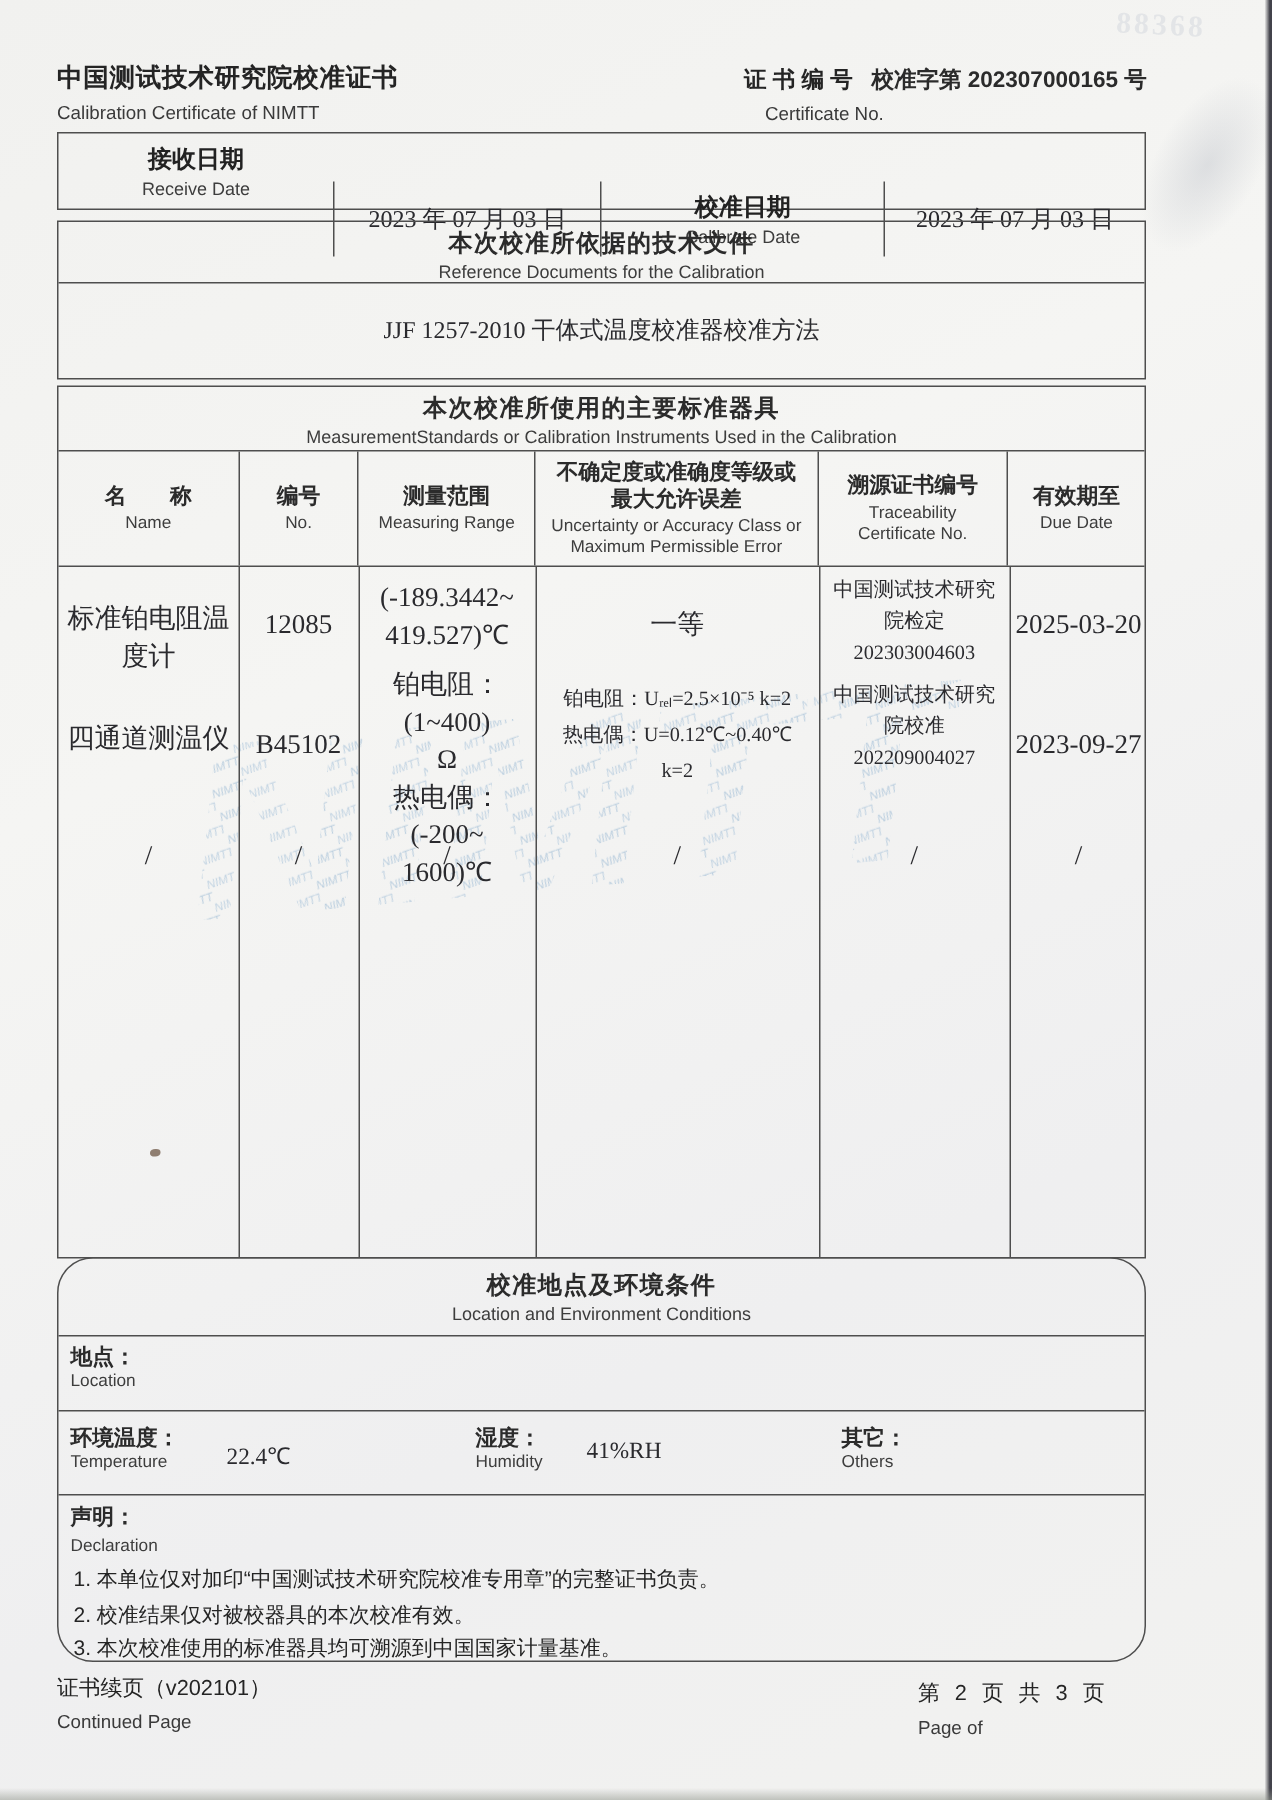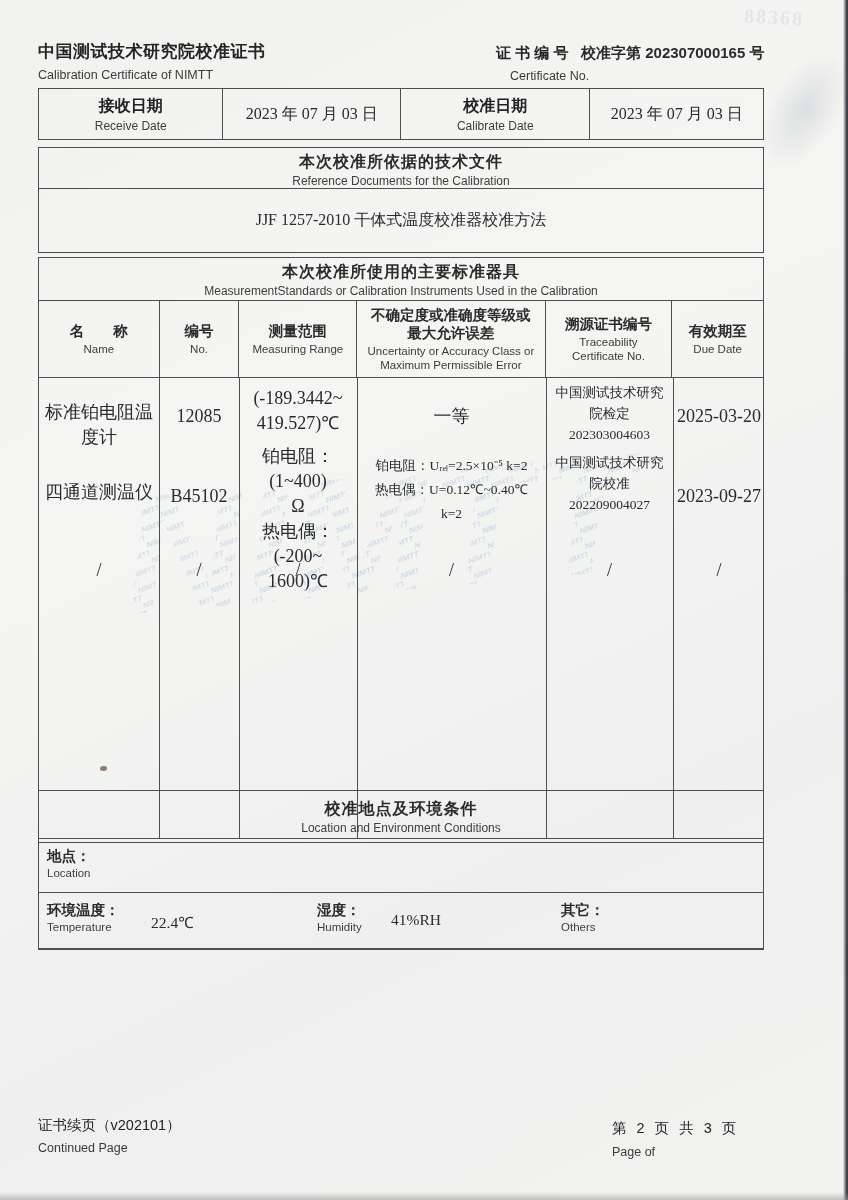--- a/index.html
+++ b/index.html
@@ -36,21 +36,21 @@
   .hdr-cert .val { font-weight:600; font-family:Liberation Sans, sans-serif; }
   .hdr-cert-en { position:absolute; left:510px; top:69px; font-size:12.5px; color:#3a3a3a; }
 
   
   .grp { position:absolute; left:38px; width:726px; border:1.4px solid #4e4e4e; }
   .row-line { border-bottom:1px solid #4e4e4e; }
 
   
   .date-table { top:88px; height:52px; display:flex; }
   .date-table .cell { height:100%; display:flex; flex-direction:column; justify-content:center; align-items:center; }
-  .date-table .cell + .cell { border-left:1px solid #4e4e4e; }
+  .date-table .cell + .cell { border-left:1px solid #4e4e4e;margin-top:32px; }
   .lbl-zh { font-size:16px; font-weight:600; color:#222; }
   .lbl-en { font-size:12px; color:#3d3d3d; margin-top:2px; }
   .date-val { font-size:16px; }
 
   
   .banner { text-align:center; padding-top:4px; }
   .banner .b-zh { font-size:16px; font-weight:600; letter-spacing:1px; }
   .banner .b-en { font-size:12px; color:#3d3d3d; margin-top:1px; }
 
   .grp-ref { top:147px; }
@@ -65,21 +65,21 @@
   .hc .h-en { font-size:11.5px; color:#3d3d3d; line-height:14px; margin-top:2px; }
   .std-body { position:relative; height:460px; }
   .vline { position:absolute; top:0; width:1px; height:100%; background:#4e4e4e; }
   .blk { position:absolute; text-align:center; font-size:18px; line-height:25px; }
   .blk.small { font-size:13.5px; }
 
   
   .watermark { position:absolute; left:110px; top:378px; opacity:0.55; pointer-events:none; }
 
   
-  .grp-loc { top:790px; }
+  .grp-loc { top:838px;border-radius:24px; }
   .loc-banner { height:52px; }
   .loc-place { position:relative; height:50px; }
   .loc-env { position:relative; height:56px; }
   .loc-decl { position:relative; height:110px; }
   .inline-lbl-zh { font-size:14.5px; font-weight:600; }
   .inline-lbl-en { font-size:11.5px; color:#3d3d3d; margin-top:1px; }
   .env-val { font-size:15.5px; }
 
   .decl-item { position:absolute; left:10px; font-size:14px; color:#242424; }
 
@@ -231,20 +231,27 @@
         <div class="inline-lbl-zh">湿度：</div>
         <div class="inline-lbl-en">Humidity</div>
       </div>
       <div class="abs serif env-val" style="left:352px;top:18px">41%RH</div>
       <div class="abs" style="left:522px;top:8px">
         <div class="inline-lbl-zh">其它：</div>
         <div class="inline-lbl-en">Others</div>
       </div>
       <div class="abs serif env-val" style="left:596px;top:18px"></div>
     </div>
+    <div class="loc-decl">
+      <div class="abs inline-lbl-zh" style="left:8px;top:5px">声明：</div>
+      <div class="abs inline-lbl-en" style="left:8px;top:27px">Declaration</div>
+      <div class="decl-item" style="top:47px">1. 本单位仅对加印“中国测试技术研究院校准专用章”的完整证书负责。</div>
+      <div class="decl-item" style="top:71px">2. 校准结果仅对被校器具的本次校准有效。</div>
+      <div class="decl-item" style="top:93px">3. 本次校准使用的标准器具均可溯源到中国国家计量基准。</div>
+    </div>
   </div>
 
   <div class="ft-left-zh zh">证书续页（v202101）</div>
   <div class="ft-left-en en">Continued Page</div>
   <div class="ft-right-zh zh">第 2 页 共 3 页</div>
   <div class="ft-right-en en">Page of</div>
 
   <div class="edge-right"></div>
   <div class="edge-bottom"></div>
 </div>

